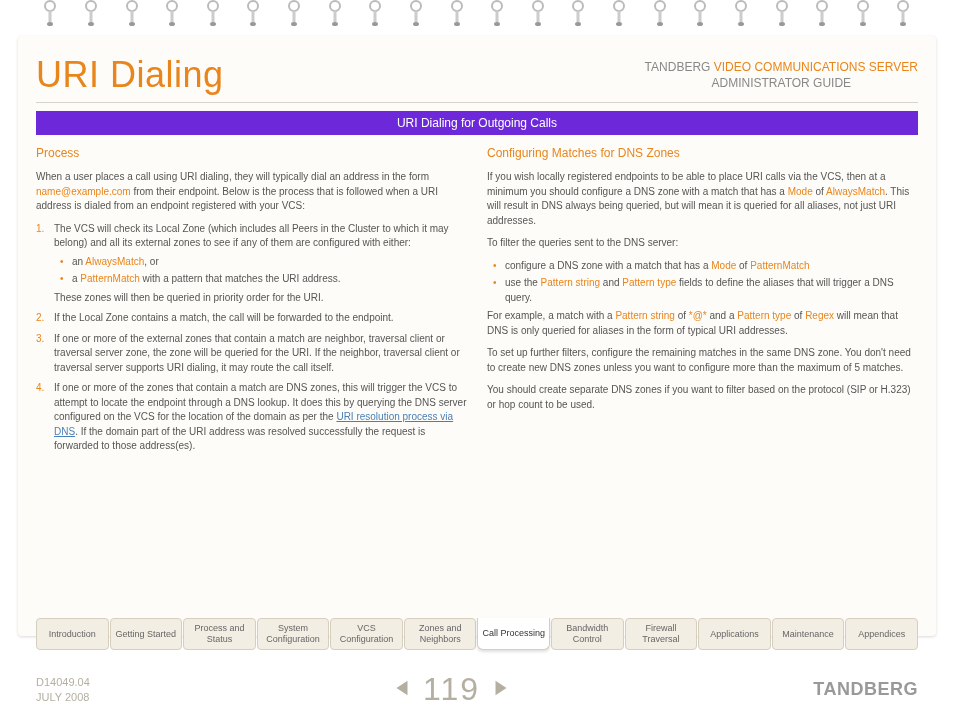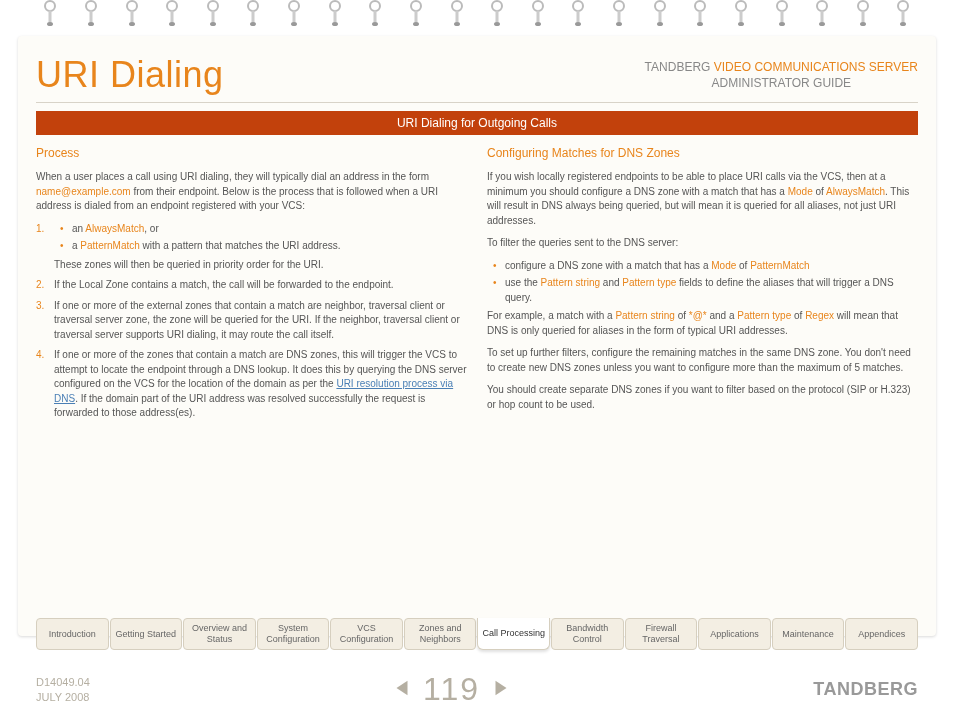--- a/index.html
+++ b/index.html
@@ -51,21 +51,21 @@
   .header-meta {
     text-align: center;
     font-size: 12px;
     line-height: 1.3;
     color: #888;
     padding-top: 6px;
   }
   .header-meta .brand { color: #888; }
   .header-meta .prod { color: #e8851c; }
   .banner {
-    background: #c2410c;
+    background: #6d28d9;
     color: #fff;
     font-size: 12px;
     text-align: center;
     padding: 5px 0;
     margin-bottom: 10px;
   }
   .columns {
     display: flex;
     gap: 20px;
     font-size: 10px;
@@ -291,20 +291,21 @@
   <div class="banner">URI Dialing for Outgoing Calls</div>
 
   <div class="columns">
     <div class="col">
       <h3>Process</h3>
       <p>
         <span>When a user places a call using URI dialing, they will typically dial an address in the form </span><span class="hl">name@example.com</span><span> from their endpoint.  Below is the process that is followed when a URI address is dialed from an endpoint registered with your VCS:</span>
       </p>
       <ol class="steps">
         <li>
+          <span>The VCS will check its Local Zone (which includes all Peers in the Cluster to which it may belong) and all its external zones to see if any of them are configured with either:</span>
           <ul class="sub">
             <li><span>an </span><span class="hl">AlwaysMatch</span><span>, or</span></li>
             <li><span>a </span><span class="hl">PatternMatch</span><span> with a pattern that matches the URI address.</span></li>
           </ul>
           <span>These zones will then be queried in priority order for the URI.</span>
         </li>
         <li>If the Local Zone contains a match, the call will be forwarded to the endpoint.</li>
         <li>If one or more of the external zones that contain a match are neighbor, traversal client or traversal server zone, the zone will be queried for the URI.  If the neighbor, traversal client or traversal server supports URI dialing, it may route the call itself.</li>
         <li>
           <span>If one or more of the zones that contain a match are DNS zones, this will trigger the VCS to attempt to locate the endpoint through a DNS lookup.  It does this by querying the DNS server configured on the VCS for the location of the domain as per the </span><span class="hl-link">URI resolution process via DNS</span><span>. If the domain part of the URI address was resolved successfully the request is forwarded to those address(es).</span>
@@ -326,21 +327,21 @@
         <span>For example, a match with a </span><span class="hl">Pattern string</span><span> of </span><span class="hl">*@*</span><span> and a </span><span class="hl">Pattern type</span><span> of </span><span class="hl">Regex</span><span> will mean that DNS is only queried for aliases in the form of typical URI addresses.</span>
       </p>
       <p>To set up further filters, configure the remaining matches in the same DNS zone.  You don't need to create new DNS zones unless you want to configure more than the maximum of 5 matches.</p>
       <p>You should create separate DNS zones if you want to filter based on the protocol (SIP or H.323) or hop count to be used.</p>
     </div>
   </div>
 
   <div class="tabs-row">
       <div class="tab">Introduction</div>
       <div class="tab">Getting Started</div>
-      <div class="tab">Overview and Status</div>
+      <div class="tab">Process and Status</div>
       <div class="tab">System Configuration</div>
       <div class="tab">VCS Configuration</div>
       <div class="tab">Zones and Neighbors</div>
       <div class="tab active">Call Processing</div>
       <div class="tab">Bandwidth Control</div>
       <div class="tab">Firewall Traversal</div>
       <div class="tab">Applications</div>
       <div class="tab">Maintenance</div>
       <div class="tab">Appendices</div>
     </div>

